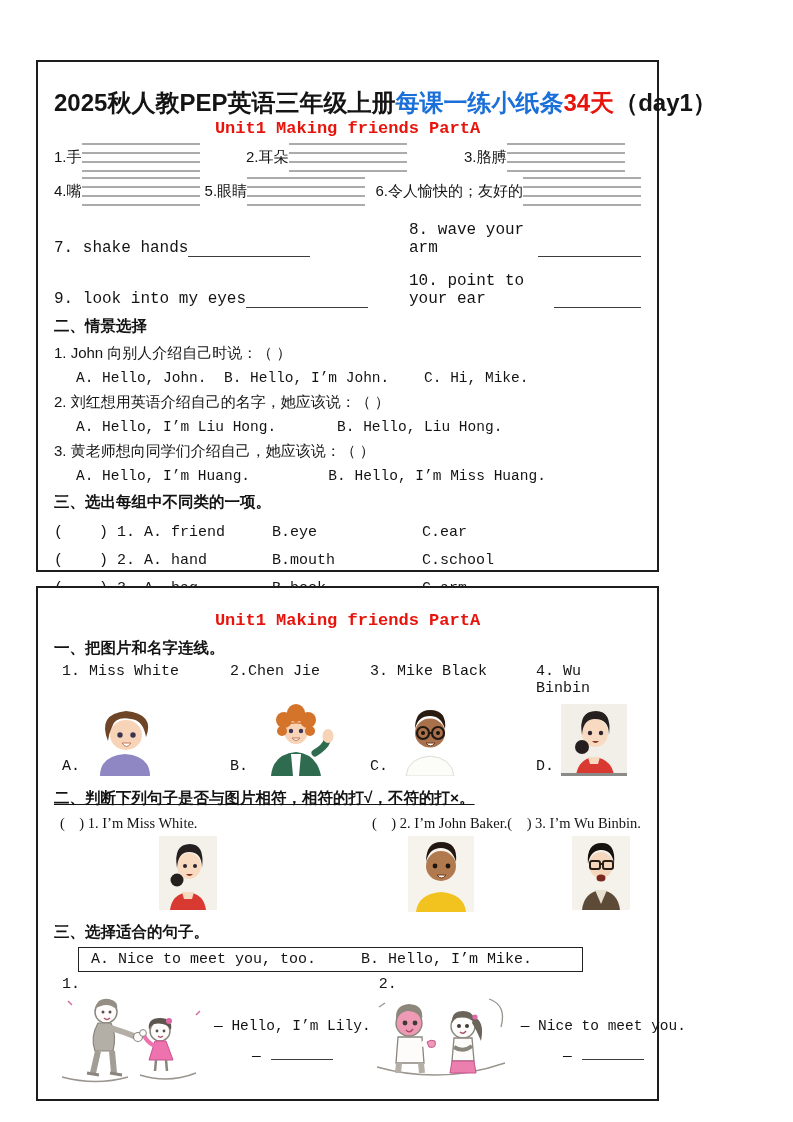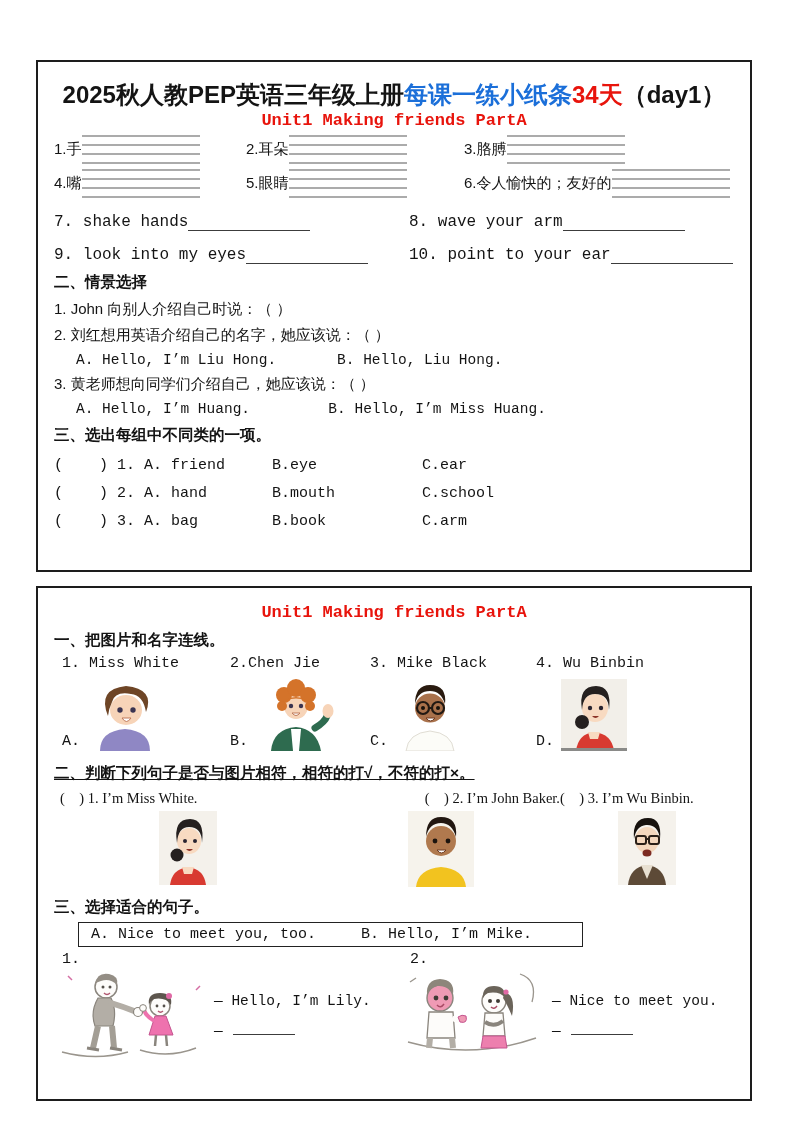--- a/index.html
+++ b/index.html
@@ -2,22 +2,22 @@
 <html><head>
 <meta charset="utf-8">
 <style>
   html,body{margin:0;padding:0;}
   body{
     width:793px;height:1122px;background:#ffffff;position:relative;
     font-family:"Liberation Sans",sans-serif;color:#141414;
     -webkit-font-smoothing:antialiased;
   }
   .sheet{
-    position:absolute;left:36px;width:716px;box-sizing:border-box;
-    border:2.5px solid #1d1d1d;background:#fff;padding:14px 16px 0 16px;
+    position:absolute;left:36px;width:623px;box-sizing:border-box;
+    border:2.5px solid #1d1d1d;background:#fff;padding:22px 16px 0 16px;
   }
   #sheet1{top:60px;height:512px;}
   #sheet2{top:586px;height:515px;}
 
   .title{
     text-align:center;font-weight:bold;font-size:24px;line-height:1.25;
     white-space:nowrap;letter-spacing:0px;margin-top:4px;
   }
   .title .t-blue{color:#1b6fd9;}
   .title .t-red{color:#e8140c;}
@@ -74,21 +74,21 @@
     box-sizing:border-box;margin:4px 0 0 24px;width:505px;
     border:1.5px solid #222;padding:3px 12px;
     font-family:"Liberation Mono",monospace;font-size:15px;white-space:pre;
   }
   .dlg-row{display:flex;margin-top:4px;}
   .dlg-item{display:flex;flex-direction:column;}
   .dlg-item.first{width:348px;}
   .dlg-item.second{flex:1;}
   .qnum{font-family:"Liberation Mono",monospace;font-size:15px;margin-left:8px;}
   .dlg-body{display:flex;align-items:center;}
-  .dialog{font-family:"Liberation Mono",monospace;font-size:14.5px;margin-left:10px;line-height:2.1;white-space:nowrap;}
+  .dialog{font-family:"Liberation Mono",monospace;font-size:14.5px;margin-left:10px;line-height:2.1;white-space:nowrap;text-align:center;}
   svg{display:block;}
 </style>
 </head>
 <body>
 
 <div class="sheet" id="sheet1">
   <div class="title">
     <span>2025秋人教PEP英语三年级上册</span><span class="t-blue">每课一练小纸条</span><span class="t-red">34天</span><span>（day1）</span>
   </div>
   <div class="subtitle">Unit1 Making friends PartA</div>
@@ -169,20 +169,21 @@
         <span class="blank w120"></span>
     </div>
     <div class="phrase-cell">
       <span>10. point to your ear</span>
         <span class="blank w120"></span>
     </div>
   </div>
 
   <div class="heading">二、情景选择</div>
   <div class="qstem">1. John 向别人介绍自己时说：（      ）</div>
+  <div class="qopts">A. Hello, John.  B. Hello, I’m John.    C. Hi, Mike.</div>
   <div class="qstem">2. 刘红想用英语介绍自己的名字，她应该说：（      ）</div>
   <div class="qopts">A. Hello, I’m Liu Hong.       B. Hello, Liu Hong.</div>
   <div class="qstem">3. 黄老师想向同学们介绍自己，她应该说：（      ）</div>
   <div class="qopts">A. Hello, I’m Huang.         B. Hello, I’m Miss Huang.</div>
 
   <div class="heading">三、选出每组中不同类的一项。</div>
   <div class="odd-row">
     <span class="oc1">(    ) 1. A. friend</span>
     <span class="oc2">B.eye</span>
     <span class="oc3">C.ear</span>

